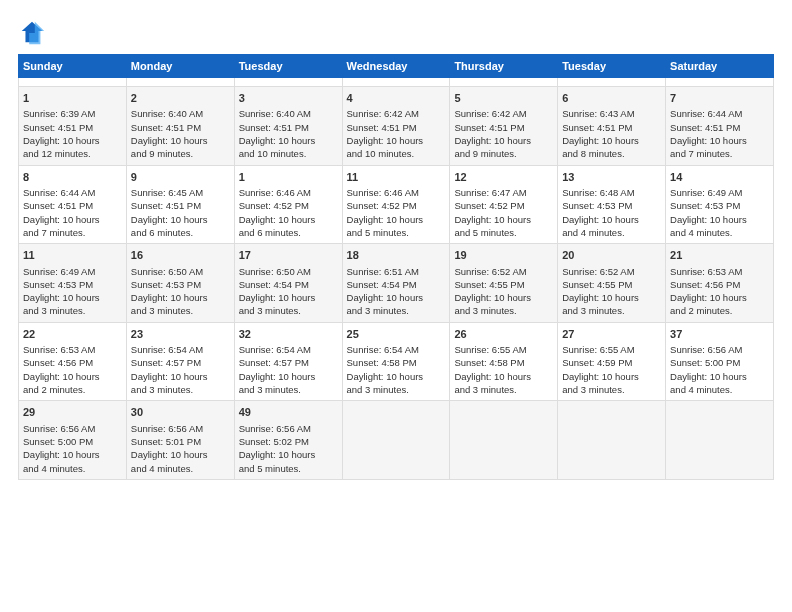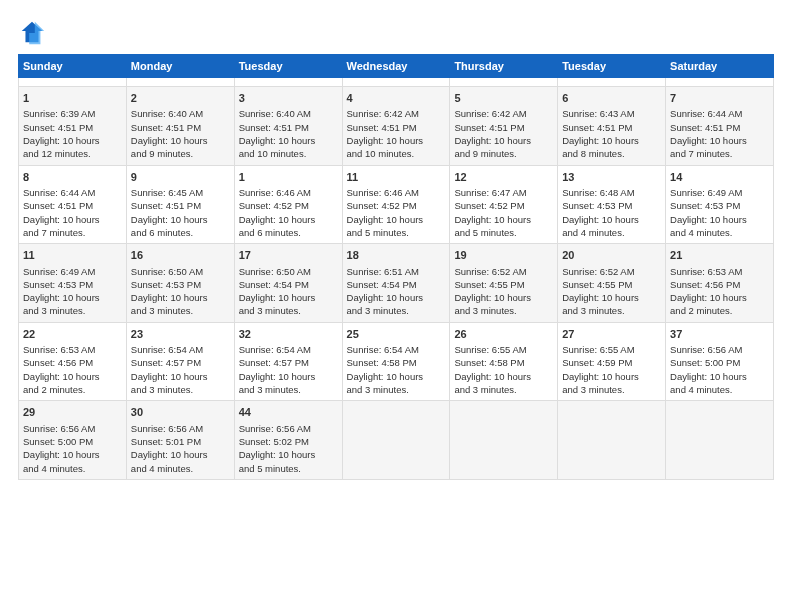--- a/index.html
+++ b/index.html
@@ -353,21 +353,21 @@
             <div>and 4 minutes.</div>
           </td>
           <td>
             <span class="day-num">30</span>
             <div>Sunrise: 6:56 AM</div>
             <div>Sunset: 5:01 PM</div>
             <div>Daylight: 10 hours</div>
             <div>and 4 minutes.</div>
           </td>
           <td>
-            <span class="day-num">44</span>
+            <span class="day-num">49</span>
             <div>Sunrise: 6:56 AM</div>
             <div>Sunset: 5:02 PM</div>
             <div>Daylight: 10 hours</div>
             <div>and 5 minutes.</div>
           </td>
           <td></td>
           <td></td>
           <td></td>
           <td></td>
         </tr>

